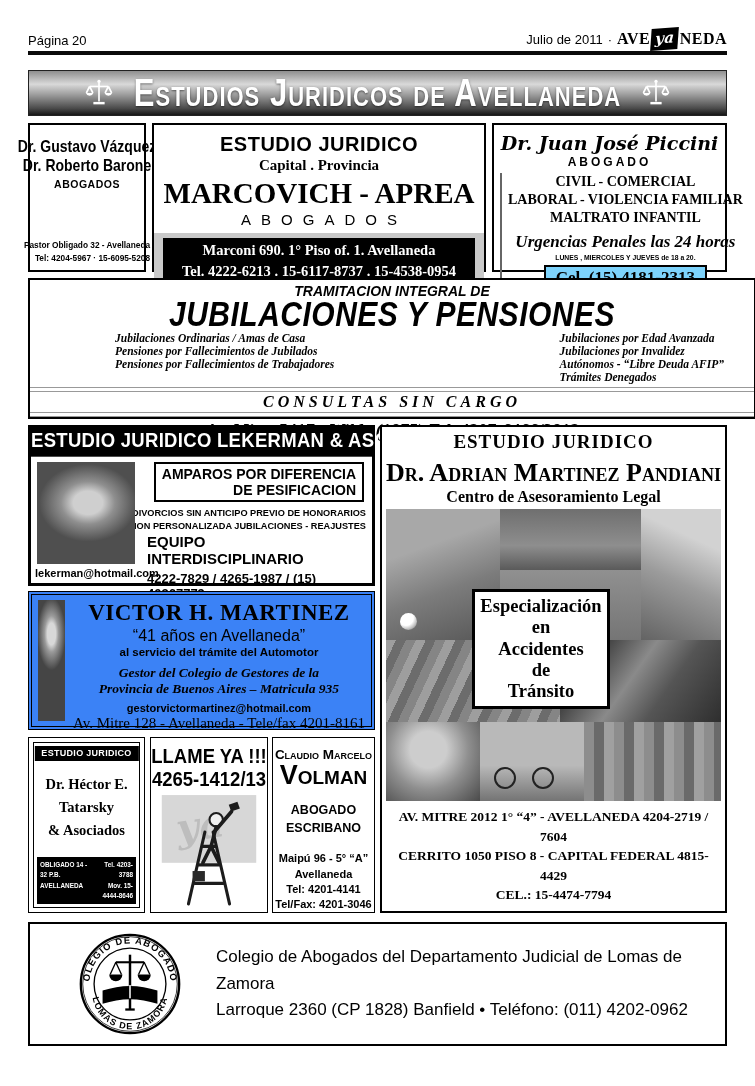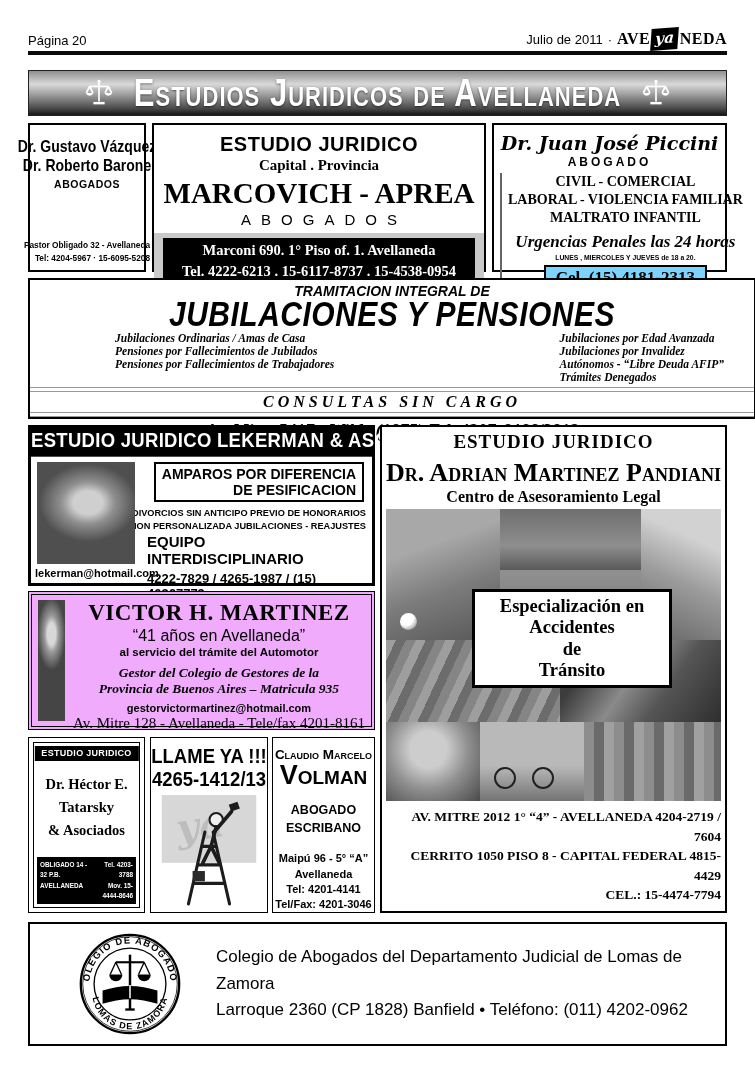--- a/index.html
+++ b/index.html
@@ -111,22 +111,22 @@
   .vm-role { font-weight:bold; font-size:12.5px; line-height:1.45; margin-top:12px; text-align:center; }
   .vm-addr { font-weight:bold; font-size:11px; line-height:1.4; margin-top:14px; text-align:center; }
 
   
   .pandiani { left:380px; top:425px; width:347px; height:488px; border-width:2.5px; padding:4px 4px; display:flex; flex-direction:column; }
   .pd-kicker { font-family:"Liberation Serif",serif; font-weight:800; font-size:19px; text-align:center; letter-spacing:1px; }
   .pd-name { font-family:"Liberation Serif",serif; font-variant:small-caps; font-weight:800; font-size:26px; text-align:center; line-height:1.0; white-space:nowrap;margin-top:7px; }
   .pd-sub { font-family:"Liberation Serif",serif; font-weight:800; font-size:16px; text-align:center; margin:2px 0 3px; }
   .pd-collage { position:relative; height:352px; background:#777; overflow:hidden; }
   .tile { position:absolute; }
-  .pd-specialty { position:absolute; left:86px; top:80px; width:200px; background:#fff; border:3.5px solid #000; z-index:3; text-align:center; font-family:"Liberation Serif",serif; font-weight:800; font-size:18.5px; line-height:1.15; padding:4px 2px; }
-  .pd-footer { padding:6px 0 2px; text-align:right; font-family:"Liberation Serif",serif; font-weight:800; font-size:13.5px; line-height:1.45; }
+  .pd-specialty { position:absolute; left:86px; top:80px; width:138px; background:#fff; border:3.5px solid #000; z-index:3; text-align:center; font-family:"Liberation Serif",serif; font-weight:800; font-size:18.5px; line-height:1.15; padding:4px 2px; }
+  .pd-footer { padding:6px 0 2px; text-align:center; font-family:"Liberation Serif",serif; font-weight:800; font-size:13.5px; line-height:1.45; }
   .ball { position:absolute; left:14px; bottom:10px; width:17px; height:17px; border-radius:50%;
     background:radial-gradient(circle at 35% 30%,#fff 0 45%,#bbb 70%,#333 100%); }
   .wheel { position:absolute; bottom:12px; width:22px; height:22px; border-radius:50%; border:2.5px solid #222; }
 
   
   .colegio { left:28px; top:922px; width:699px; height:124px; border-width:2.5px; display:flex; align-items:center; }
   .cg-seal { margin-left:48px; flex:0 0 auto; }
   .cg-text { margin-left:34px; font-size:17px; line-height:1.55; }
 </style>
 </head>
@@ -256,21 +256,21 @@
           </div>
           <div class="lk-office">
             <div>LACARRA 1852</div>
             <div>AVELL.GERLI.</div>
           </div>
         </div>
       </div>
     </div>
   </div>
 
-  <div class="abs martinez" style="background:#f0abfc">
+  <div class="abs martinez" style="background:#3b82f6">
     <div class="mt-photo"></div>
     <div class="mt-right">
       <div class="mt-name">VICTOR H. MARTINEZ</div>
       <div class="mt-quote">“41 años en Avellaneda”</div>
       <div class="mt-sub">al servicio del trámite del Automotor</div>
       <div class="mt-gestor">
         <div>Gestor del Colegio de Gestores de la</div>
         <div>Provincia de Buenos Aires – Matricula 935</div>
       </div>
       <div class="mt-email">gestorvictormartinez@hotmail.com</div>

